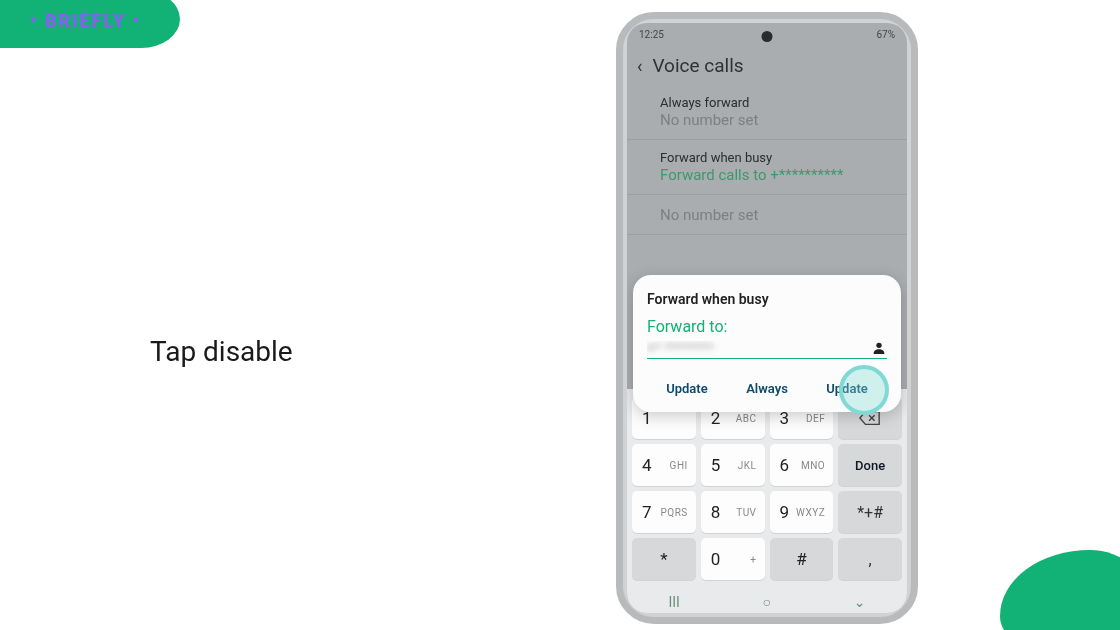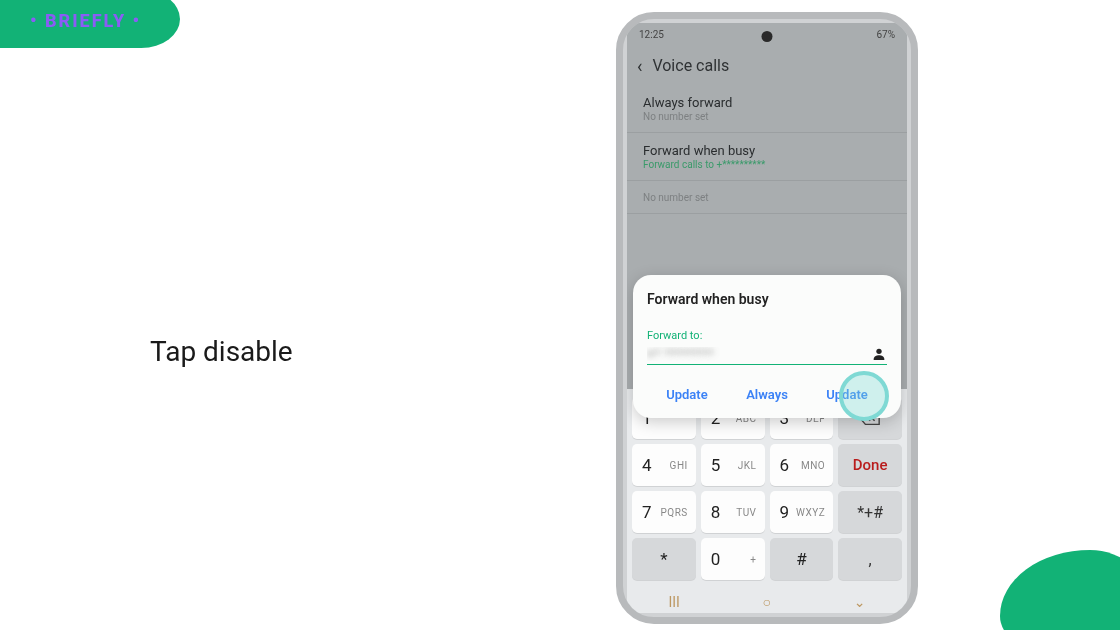--- a/index.html
+++ b/index.html
@@ -47,21 +47,21 @@
     width: 302px; height: 612px;
     background: #d0d2d4;
     border: 7px solid #b8babc;
     border-radius: 38px;
     overflow: hidden;
   }
   .screen {
     position: absolute;
     inset: 4px;
     background: #a9adaf;
-    border-radius: 10px;
+    border-radius: 20px;
     overflow: hidden;
   }
   
   .camera {
     position: absolute;
     top: 8px; left: 50%; transform: translateX(-50%);
     width: 11px; height: 11px;
     background: #2a2a2a;
     border-radius: 50%;
     z-index: 30;
@@ -83,62 +83,62 @@
   .header {
     position: absolute;
     top: 22px; left: 0; right: 0;
     height: 40px;
     display: flex; align-items: center;
     padding: 0 10px;
     gap: 10px;
     color: #2f3234;
   }
   .header .chev { font-size: 18px; }
-  .header .title { font-size: 16px; }
+  .header .title { font-size: 19px; }
 
   
   .settings-list {
     position: absolute;
     top: 62px; left: 0; right: 0;
   }
   .setting-item {
-    padding: 10px 16px;
+    padding: 10px 33px;
     border-bottom: 1px solid rgba(0,0,0,0.08);
   }
   .setting-item .t { font-size: 13px; color: #2a2d2f; }
-  .setting-item .s { font-size: 10px; color: #3a9a6a; margin-top: 1px; }
+  .setting-item .s { font-size: 15px; color: #3a9a6a; margin-top: 1px; }
   .setting-item .s.grey { color: #7d8082; }
 
   
   .dialog {
     position: absolute;
     top: 252px; left: 6px; right: 6px;
     background: #fbfcfb;
     border-radius: 18px;
     padding: 16px 14px 10px 14px;
     box-shadow: 0 4px 16px rgba(0,0,0,0.2);
     z-index: 20;
   }
   .dialog-title { font-size: 14px; font-weight: 600; color: #222; }
-  .dialog-label { font-size: 11px; color: #12b276; margin-top: 22px; }
+  .dialog-label { font-size: 16px; color: #12b276; margin-top: 10px; }
   .dialog-input-row {
     display: flex; align-items: center;
     border-bottom: 1px solid #12b276;
     margin-top: 4px; padding-bottom: 2px;
   }
   .dialog-input { flex: 1; font-size: 12px; color: transparent; text-shadow: 0 0 6px rgba(80,80,80,0.7); letter-spacing: 1px; overflow: hidden; white-space: nowrap;}
   .contact-icon { width: 16px; height: 16px; color: #222; }
   .dialog-actions {
     display: flex; justify-content: space-around;
     margin-top: 16px;
   }
   .dialog-actions button {
     border: none; background: none;
     font-size: 13px; font-weight: 600;
-    color: #3b82f6;
+    color: #0c4a6e;
     padding: 6px 8px;
     cursor: pointer;
   }
   .highlight-ring {
     position: absolute;
     width: 50px; height: 50px;
     border: 4px solid #7fd9d4;
     background: rgba(127,217,212,0.35);
     border-radius: 50%;
     right: 12px; bottom: -3px;
@@ -162,32 +162,32 @@
     border-radius: 5px;
     display: flex; align-items: center; justify-content: center;
     position: relative;
     cursor: pointer;
     box-shadow: 0 1px 0 rgba(0,0,0,0.1);
   }
   .key.grey { background: #d6d8da; }
   .key .n { font-size: 17px; color: #222; position: absolute; left: 10px; }
   .key .n.center { position: static; }
   .key .l { font-size: 10px; color: #888; position: absolute; right: 8px; letter-spacing: 0.5px; }
-  .key.done { color: #b91c1c; font-size: 15px; font-weight: 500; }
+  .key.done { color: #0f172a; font-size: 13px; font-weight: 500; }
   .key.sym { font-size: 16px; color: #333; }
   .key.back svg { width: 22px; height: 16px; }
 
   
   .navbar {
     position: absolute;
     left: 0; right: 0; bottom: 0;
     height: 22px;
     background: #e8eaec;
     display: flex; justify-content: space-around; align-items: center;
-    color: #a16207;
+    color: #14532d;
     font-size: 14px;
     z-index: 16;
   }
   .navbar span { opacity: 0.6; }
 
 </style>
 </head>
 <body>
 
 <div class="logo-blob"></div>

